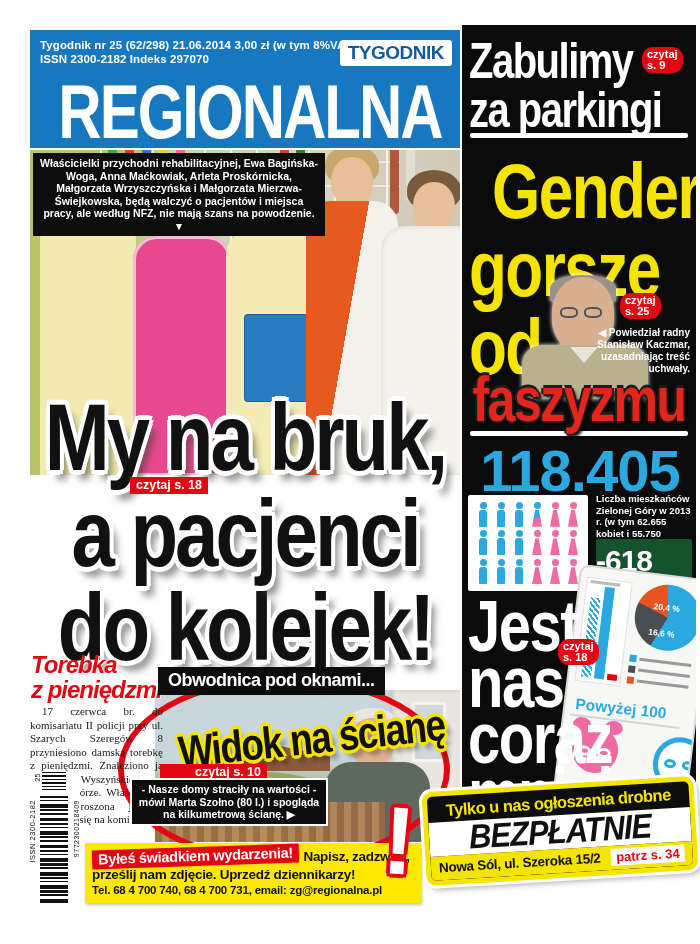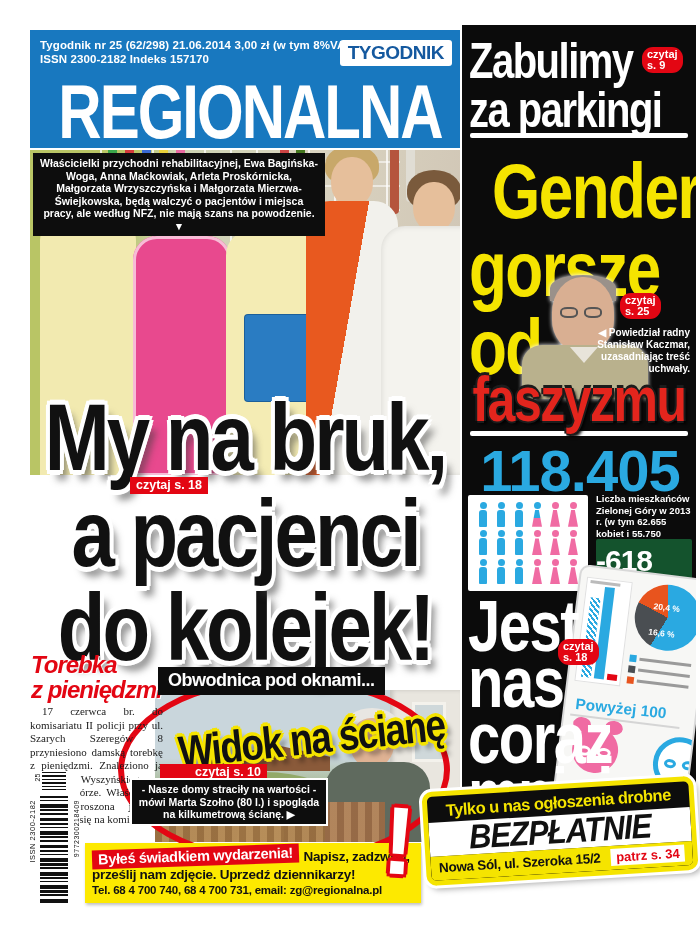--- a/index.html
+++ b/index.html
@@ -141,21 +141,21 @@
   .ads-addr { color:#111; font-weight:900; font-size:13.5px; letter-spacing:-.3px; }
   .ads-badge { background:#fff; color:#e30613; font-weight:900; font-size:13px; padding:1px 5px; }
 </style>
 </head>
 <body>
 
 <div class="page">
 
   <header class="masthead">
     <div class="issue-line">Tygodnik nr 25 (62/298) 21.06.2014  3,00 zł (w tym 8%VAT)</div>
-    <div class="issue-line">ISSN 2300-2182 Indeks 157170</div>
+    <div class="issue-line">ISSN 2300-2182 Indeks 297070</div>
     <div class="tygodnik-box">TYGODNIK</div>
     <div class="masthead-title"><span>REGIONALNA</span></div>
   </header>
 
   <section class="right-col">
     <div class="rc-abs hl white" style="left:7px; top:8px; font-size:40px;"><span class="condensed">Zabulimy</span></div>
     <div class="rc-abs hl white" style="left:7px; top:57px; font-size:40px;"><span class="condensed">za parkingi</span></div>
     <div class="rc-abs badge badge-2line" style="left:180px; top:22px;">
       <span>czytaj</span><br>
       <span>s. 9</span>

